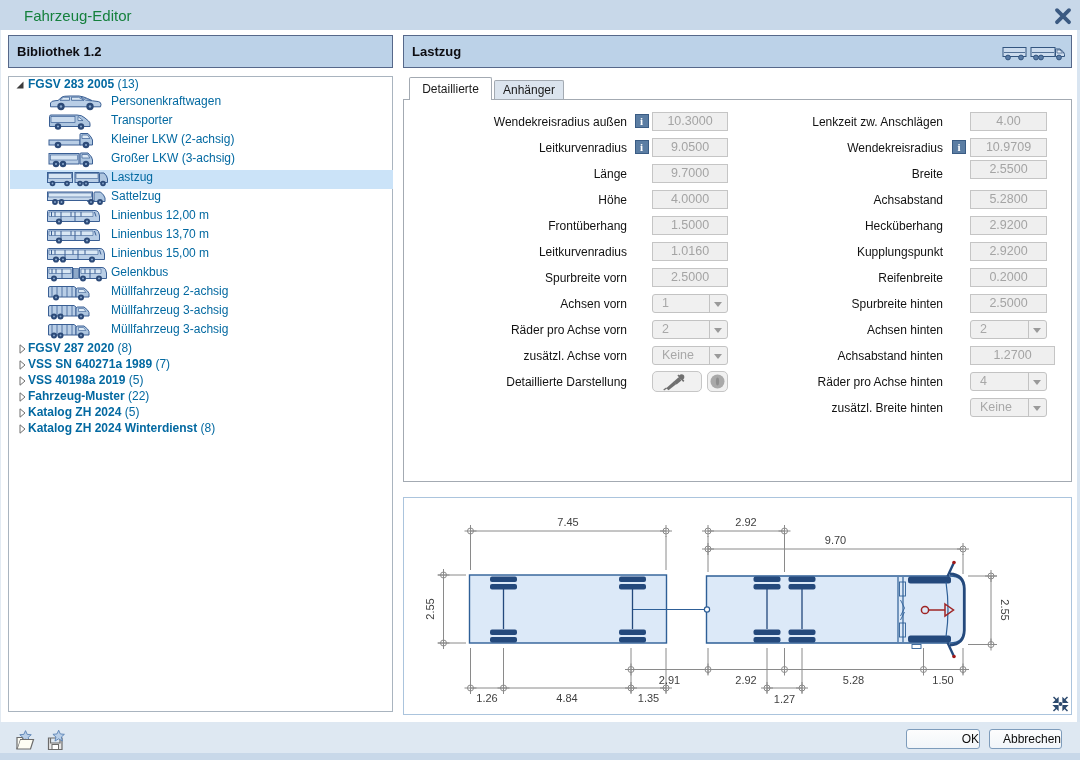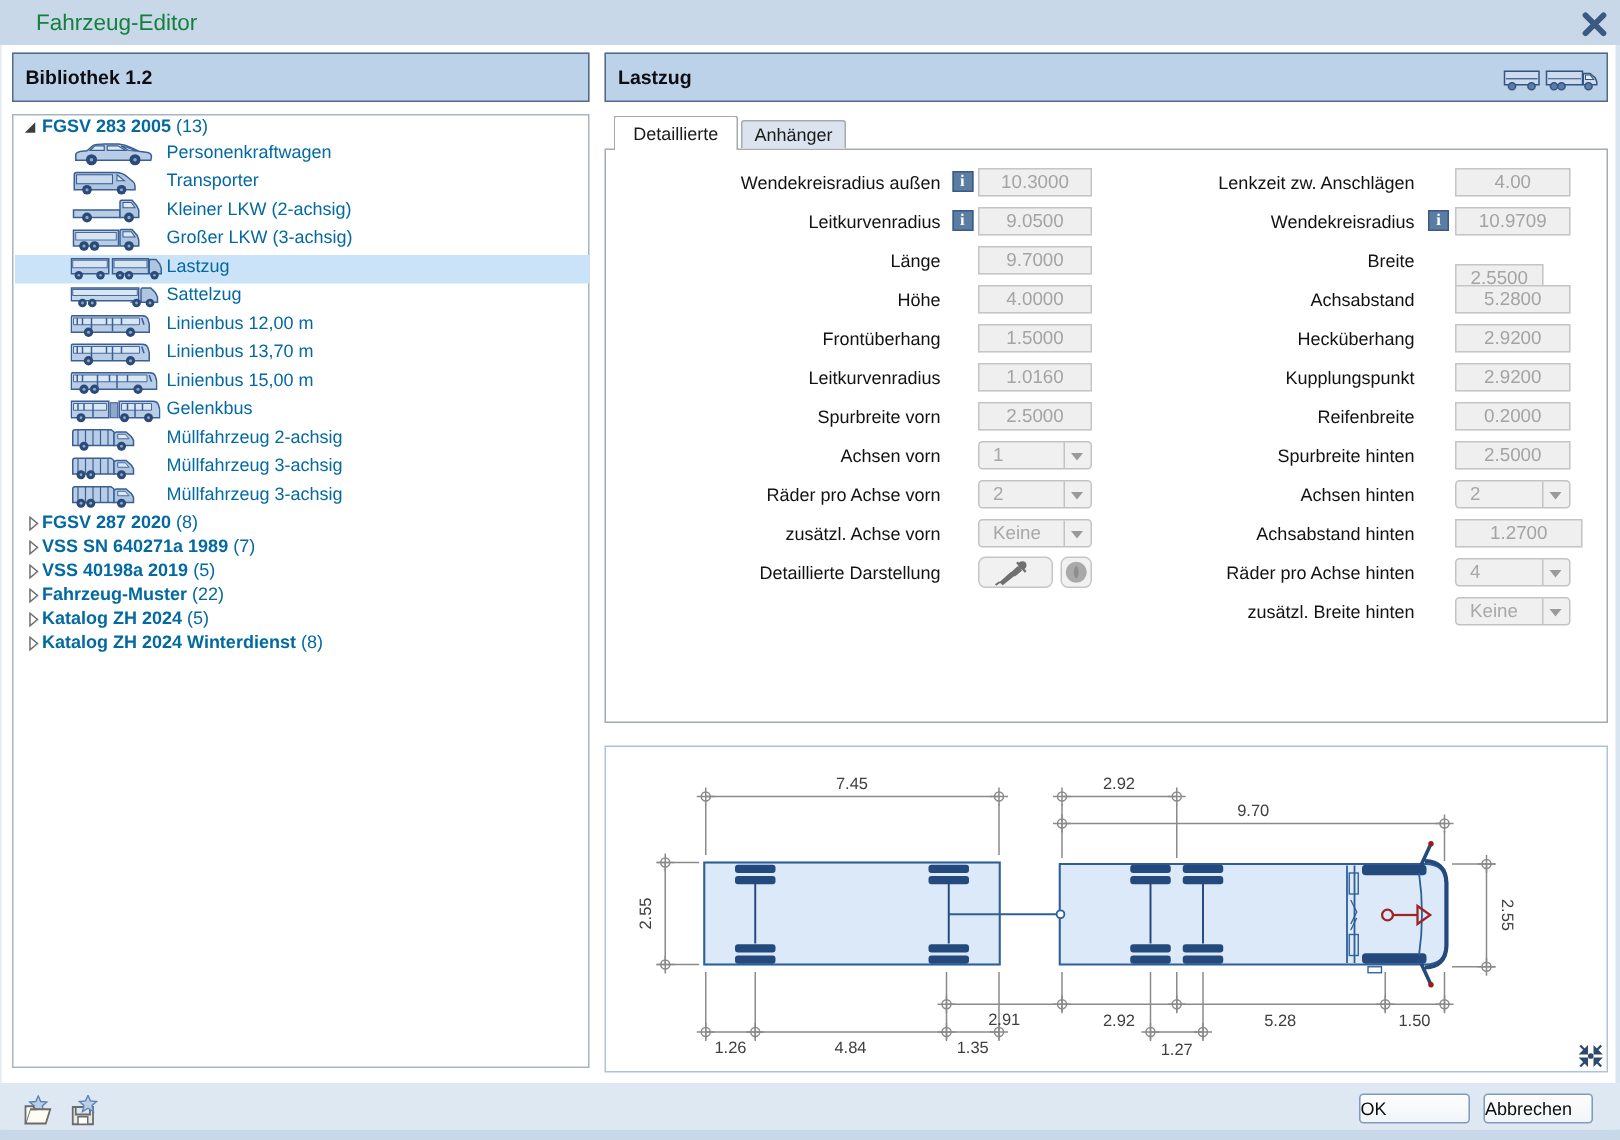--- a/index.html
+++ b/index.html
@@ -22,21 +22,21 @@
 .tabI { left:494px; top:80px; width:70px; height:19px; background:#dbe4ee; border:1px solid #a3aab2; border-bottom:none; border-radius:2px 2px 0 0; line-height:18px; z-index:4; }
 .flabel { position:absolute; font-size:12px; color:#121212; text-align:right; white-space:nowrap; height:16px; line-height:16px; }
 .finput { position:absolute; height:19px; background:#efefef; border:1px solid #c5c5c5; color:#a4a4a4; font-size:12.5px; text-align:center; line-height:17px; }
 .fsel { position:absolute; height:19px; background:#f0f0f0; border:1px solid #c3c3c3; border-radius:3px; color:#a8a8a8; font-size:12.5px; line-height:17px; padding-left:9px; }
 .fsel:after { content:""; position:absolute; right:5px; top:7px; width:0; height:0; border:4px solid transparent; border-top:5px solid #9a9a9a; }
 .fsel:before { content:""; position:absolute; right:17px; top:0px; width:1px; height:17px; background:#c3c3c3; }
 .iicon { position:absolute; width:14px; height:14px; background:#5b7da3; border:1px solid #3a5c84; color:#fff; font-size:11px; font-weight:bold; text-align:center; line-height:13px; font-family:"Liberation Serif",serif; }
 .drawpanel { left:403px; top:497px; width:669px; height:218px; border:1px solid #abc4dd; background:#fff; }
 .bottombar { left:0; top:722px; width:1080px; height:31px; background:#dee8f2; }
 .bottomedge { left:0; top:753px; width:1080px; height:7px; background:#c8d8e9; }
-.btn { position:absolute; top:729px; height:20px; background:linear-gradient(#fdfdfd,#f1f5f9); border:1px solid #7e9cbb; border-radius:3px; font-size:12px; color:#0d0d0d; text-align:left; line-height:18px; }
+.btn { position:absolute; top:729px; height:20px; background:linear-gradient(#fdfdfd,#f1f5f9); border:1px solid #7e9cbb; border-radius:3px; font-size:12px; color:#0d0d0d; text-align:right; line-height:18px; }
 </style>
 </head>
 <body>
 <div class="abs titlebar"></div>
 <div class="abs titletext">Fahrzeug-Editor</div>
 <svg class="abs" style="left:1054px;top:7px" width="18" height="18" viewBox="0 0 18 18">
     <path d="M3 3.2 L15 15.2 M15 3.2 L3 15.2" stroke="#3b5a82" stroke-width="3.8" stroke-linecap="round"></path>
   </svg>
 <div class="abs sideL"></div>
 <div class="abs sideR"></div>
@@ -280,21 +280,21 @@
 <div class="flabel" style="left:403px;width:224px;top:139.5px">Leitkurvenradius</div>
 <div class="iicon" style="left:634.5px;top:140px">i</div>
 <div class="finput" style="left:652px;width:76px;top:138px">9.0500</div>
 <div class="flabel" style="left:700px;width:243px;top:139.5px">Wendekreisradius</div>
 <div class="iicon" style="left:952px;top:140px">i</div>
 <div class="finput" style="left:970px;width:77px;top:138px">10.9709</div>
 
 <div class="flabel" style="left:403px;width:224px;top:165.5px">Länge</div>
 <div class="finput" style="left:652px;width:76px;top:164px">9.7000</div>
 <div class="flabel" style="left:700px;width:243px;top:165.5px">Breite</div>
-<div class="finput" style="left:970px;width:59px;top:176px">2.5500</div>
+<div class="finput" style="left:970px;width:77px;top:160px">2.5500</div>
 
 <div class="flabel" style="left:403px;width:224px;top:191.5px">Höhe</div>
 <div class="finput" style="left:652px;width:76px;top:190px">4.0000</div>
 <div class="flabel" style="left:700px;width:243px;top:191.5px">Achsabstand</div>
 <div class="finput" style="left:970px;width:77px;top:190px">5.2800</div>
 
 <div class="flabel" style="left:403px;width:224px;top:217.5px">Frontüberhang</div>
 <div class="finput" style="left:652px;width:76px;top:216px">1.5000</div>
 <div class="flabel" style="left:700px;width:243px;top:217.5px">Hecküberhang</div>
 <div class="finput" style="left:970px;width:77px;top:216px">2.9200</div>

